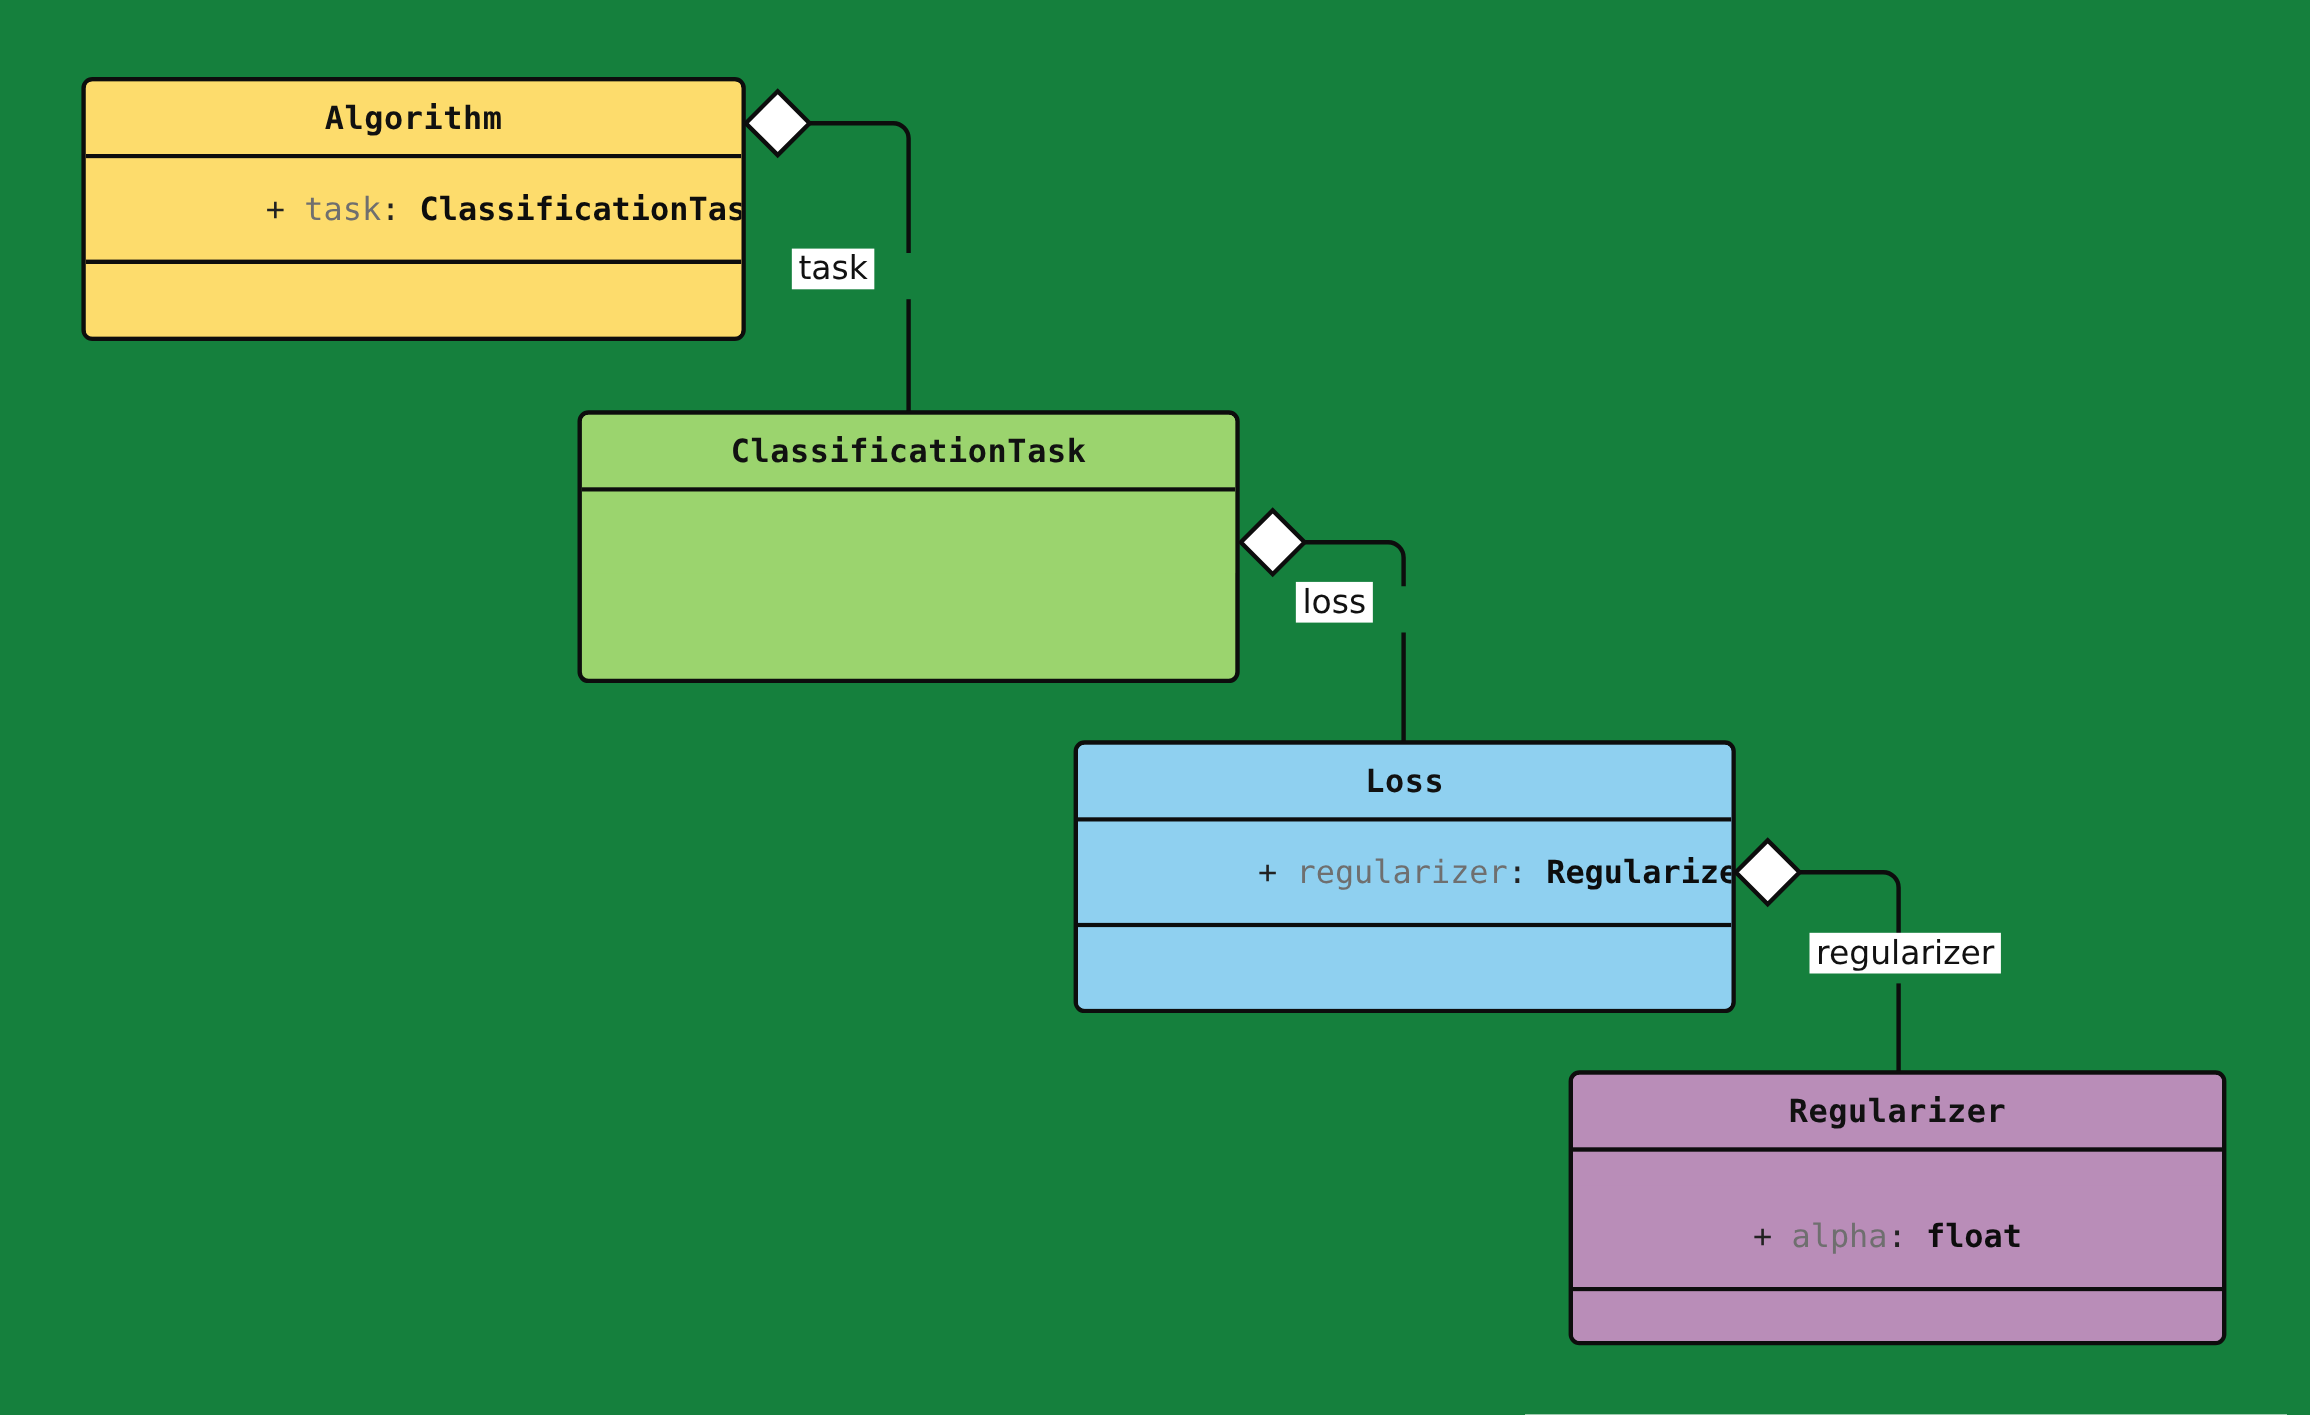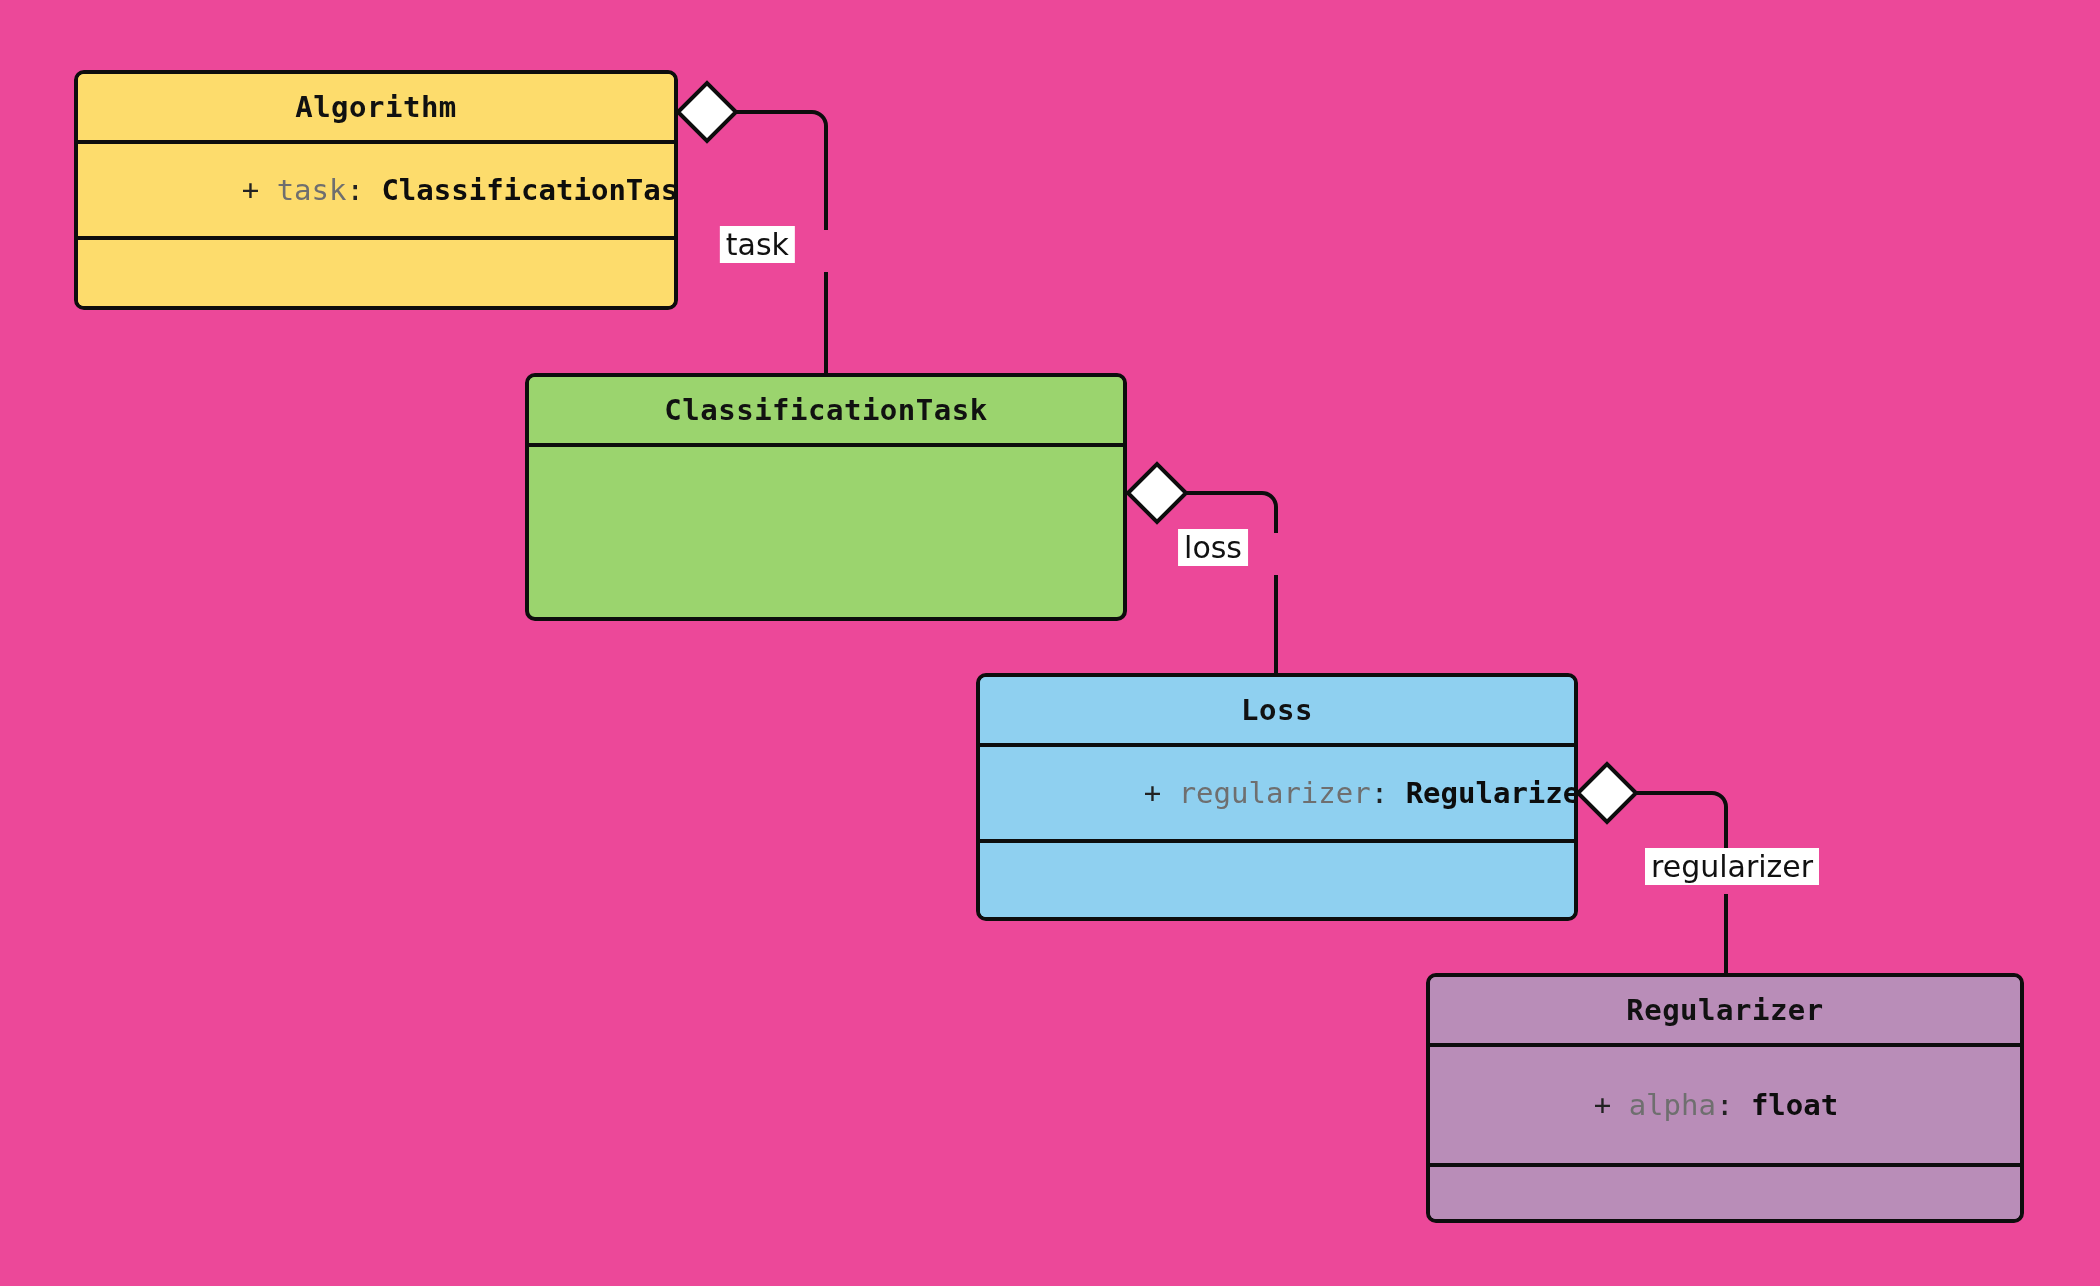--- a/index.html
+++ b/index.html
@@ -4,21 +4,21 @@
 <style>
   html, body {
     margin: 0;
     padding: 0;
     background: #ffffff;
   }
   #canvas {
     position: relative;
     width: 2100px;
     height: 1286px;
-    background: #ec4899;
+    background: #15803d;
     overflow: hidden;
     font-family: "DejaVu Sans", sans-serif;
   }
 
   
   .uml-class {
     position: absolute;
     box-sizing: border-box;
     border: 4px solid #0d0d0d;
     border-radius: 10px;
@@ -145,21 +145,21 @@
         <span class="attr-vis">+</span><span> </span><span class="attr-name">regularizer</span><span class="attr-colon">:</span><span> </span><span class="attr-type">Regularizer</span>
       </div>
     </div>
     <div class="uml-compartment uml-methods" style="height: 74px; background: rgb(143, 208, 240);"></div>
   </div>
 
   <div class="uml-class" style="left: 1426px; top: 973px; width: 598px; height: 250px; background: rgb(185, 141, 184);">
     <div class="uml-compartment uml-title" style="height: 70px; background: rgb(185, 141, 184);">
       <span>Regularizer</span>
     </div>
-    <div class="uml-compartment uml-attrs" style="height: 120px; background: rgb(185, 141, 184);">
+    <div class="uml-compartment uml-attrs" style="height: 96px; background: rgb(185, 141, 184); margin-top: 31px;">
       <div class="attr-row">
         <span class="attr-vis">+</span><span> </span><span class="attr-name">alpha</span><span class="attr-colon">:</span><span> </span><span class="attr-type">float</span>
       </div>
     </div>
     <div class="uml-compartment uml-methods" style="height: 76px; background: rgb(185, 141, 184);"></div>
   </div>
 
   <div class="edge-label" style="left:795px; top:226px; transform:translateX(-100%);">task</div>
 
   <div class="edge-label" style="left:1248px; top:529px; transform:translateX(-100%);">loss</div>

